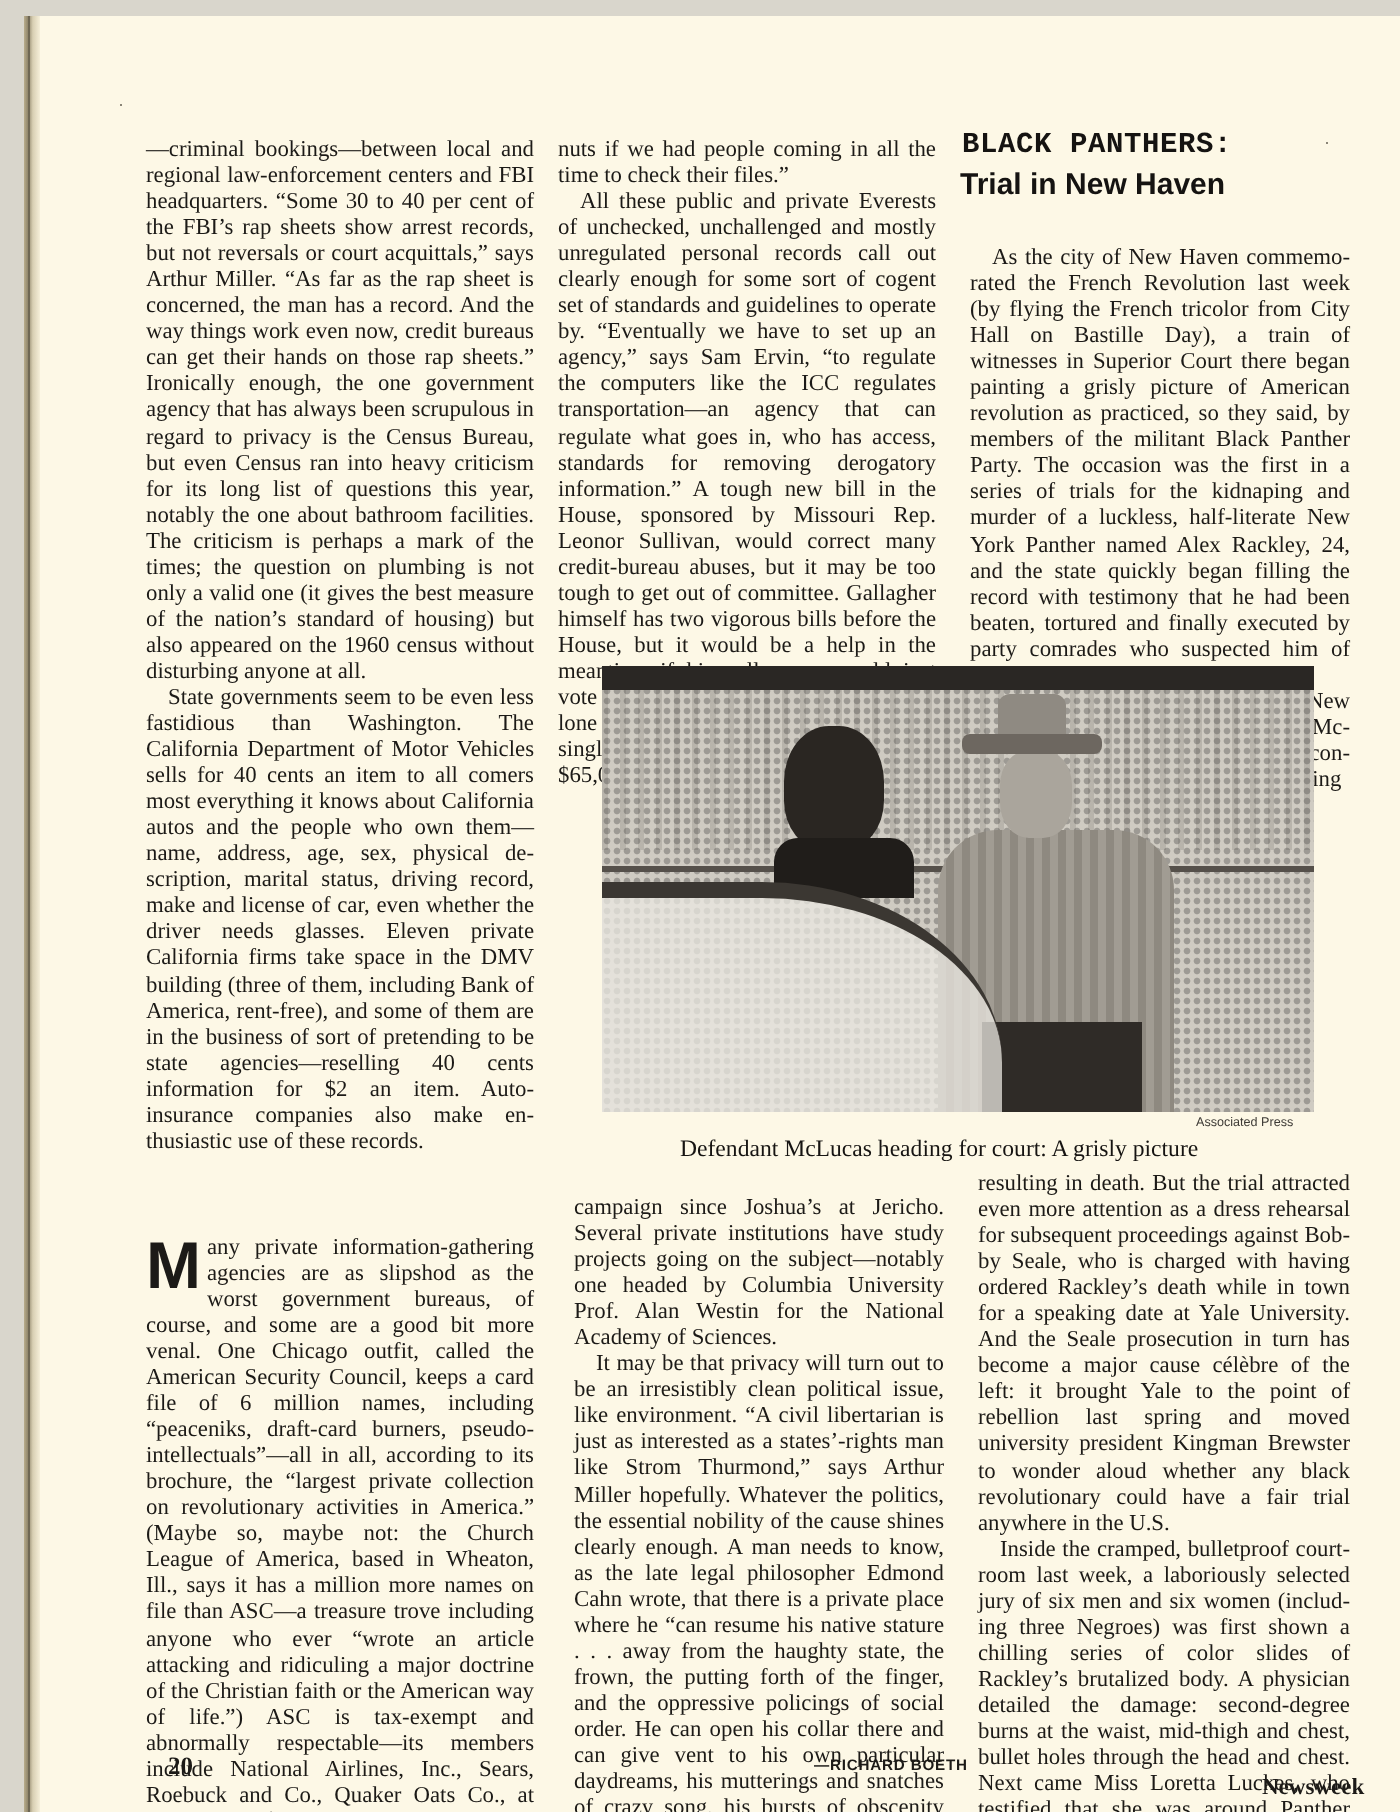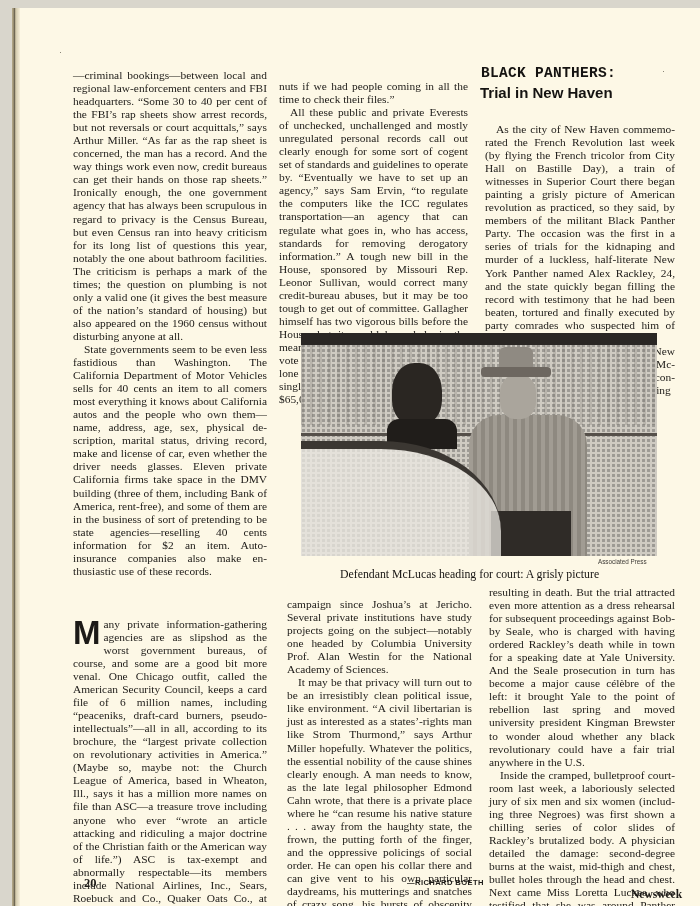--- a/index.html
+++ b/index.html
@@ -21,21 +21,21 @@
     content: ""; position: absolute; left: 2px; top: 0; width: 1px; height: 100%;
     background: #6e6753;
   }
   .col {
     position: absolute; font-size: 11.4px; line-height: 13.05px;
     text-align: justify; hyphens: manual;
   }
   .col p { margin: 0; text-indent: 0; }
   .col p.ind { text-indent: 11px; }
   #col1 { left: 73px; top: 69px; width: 194px; }
-  #col2 { left: 279px; top: 80px; width: 189px; }
+  #col2 { left: 279px; top: 69px; width: 189px; }
   #col3 { left: 485px; top: 123px; width: 190px; }
   #col2b { left: 287px; top: 598px; width: 185px; }
   #col3b { left: 489px; top: 586px; width: 186px; }
   .gap { height: 40px; }
   .dropcap {
     float: left; font-family: "Liberation Sans", "DejaVu Sans", sans-serif;
     font-weight: bold; font-size: 33px; line-height: 24px; margin: 3px 3px 0 0;
   }
   .kicker {
     position: absolute; left: 481px; top: 65px;

